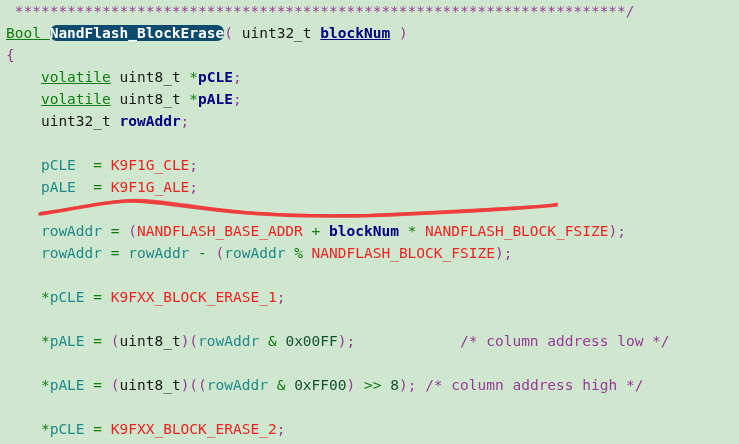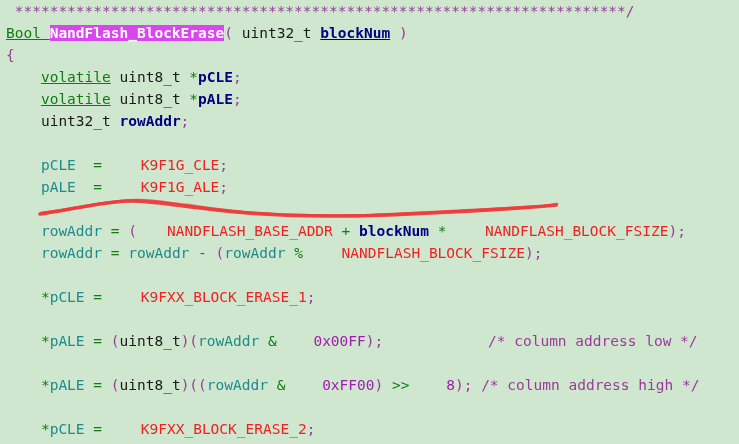--- a/index.html
+++ b/index.html
@@ -33,27 +33,27 @@
     padding-left: 6px;
   }
 
   
   .t-comment   { color: #9a3b9a; }
   .t-type      { color: #1a1a1a; text-align: center; }
   .t-kw        { color: #0f7d0f; text-decoration: underline; }
   .t-var       { color: #000080; font-weight: bold; text-decoration: none; }
   .t-varu      { color: #000080; font-weight: bold; text-decoration: underline; }
   .t-ident     { color: #1f8a8a; }
-  .t-macro     { color: #ee2222; margin-left: 30px; }
+  .t-macro     { color: #ee2222; }
   .t-punct     { color: #9a3b9a; }
   .t-op        { color: #0f7d0f; }
   .t-plain     { color: #1a1a1a; }
-  .t-num       { color: #a21caf; margin-left: 28px; }
+  .t-num       { color: #14532d; }
   .t-semi      { color: #9a3b9a; }
-  .t-sel       { background: #d946ef; color: #ffffff; font-weight: bold; }
+  .t-sel       { background: #0c4a6e; color: #ffffff; font-weight: bold; border-radius: 7px; }
 
   #annotation {
     position: absolute;
     left: 0;
     top: 0;
     width: 739px;
     height: 444px;
     pointer-events: none;
   }
 </style>

